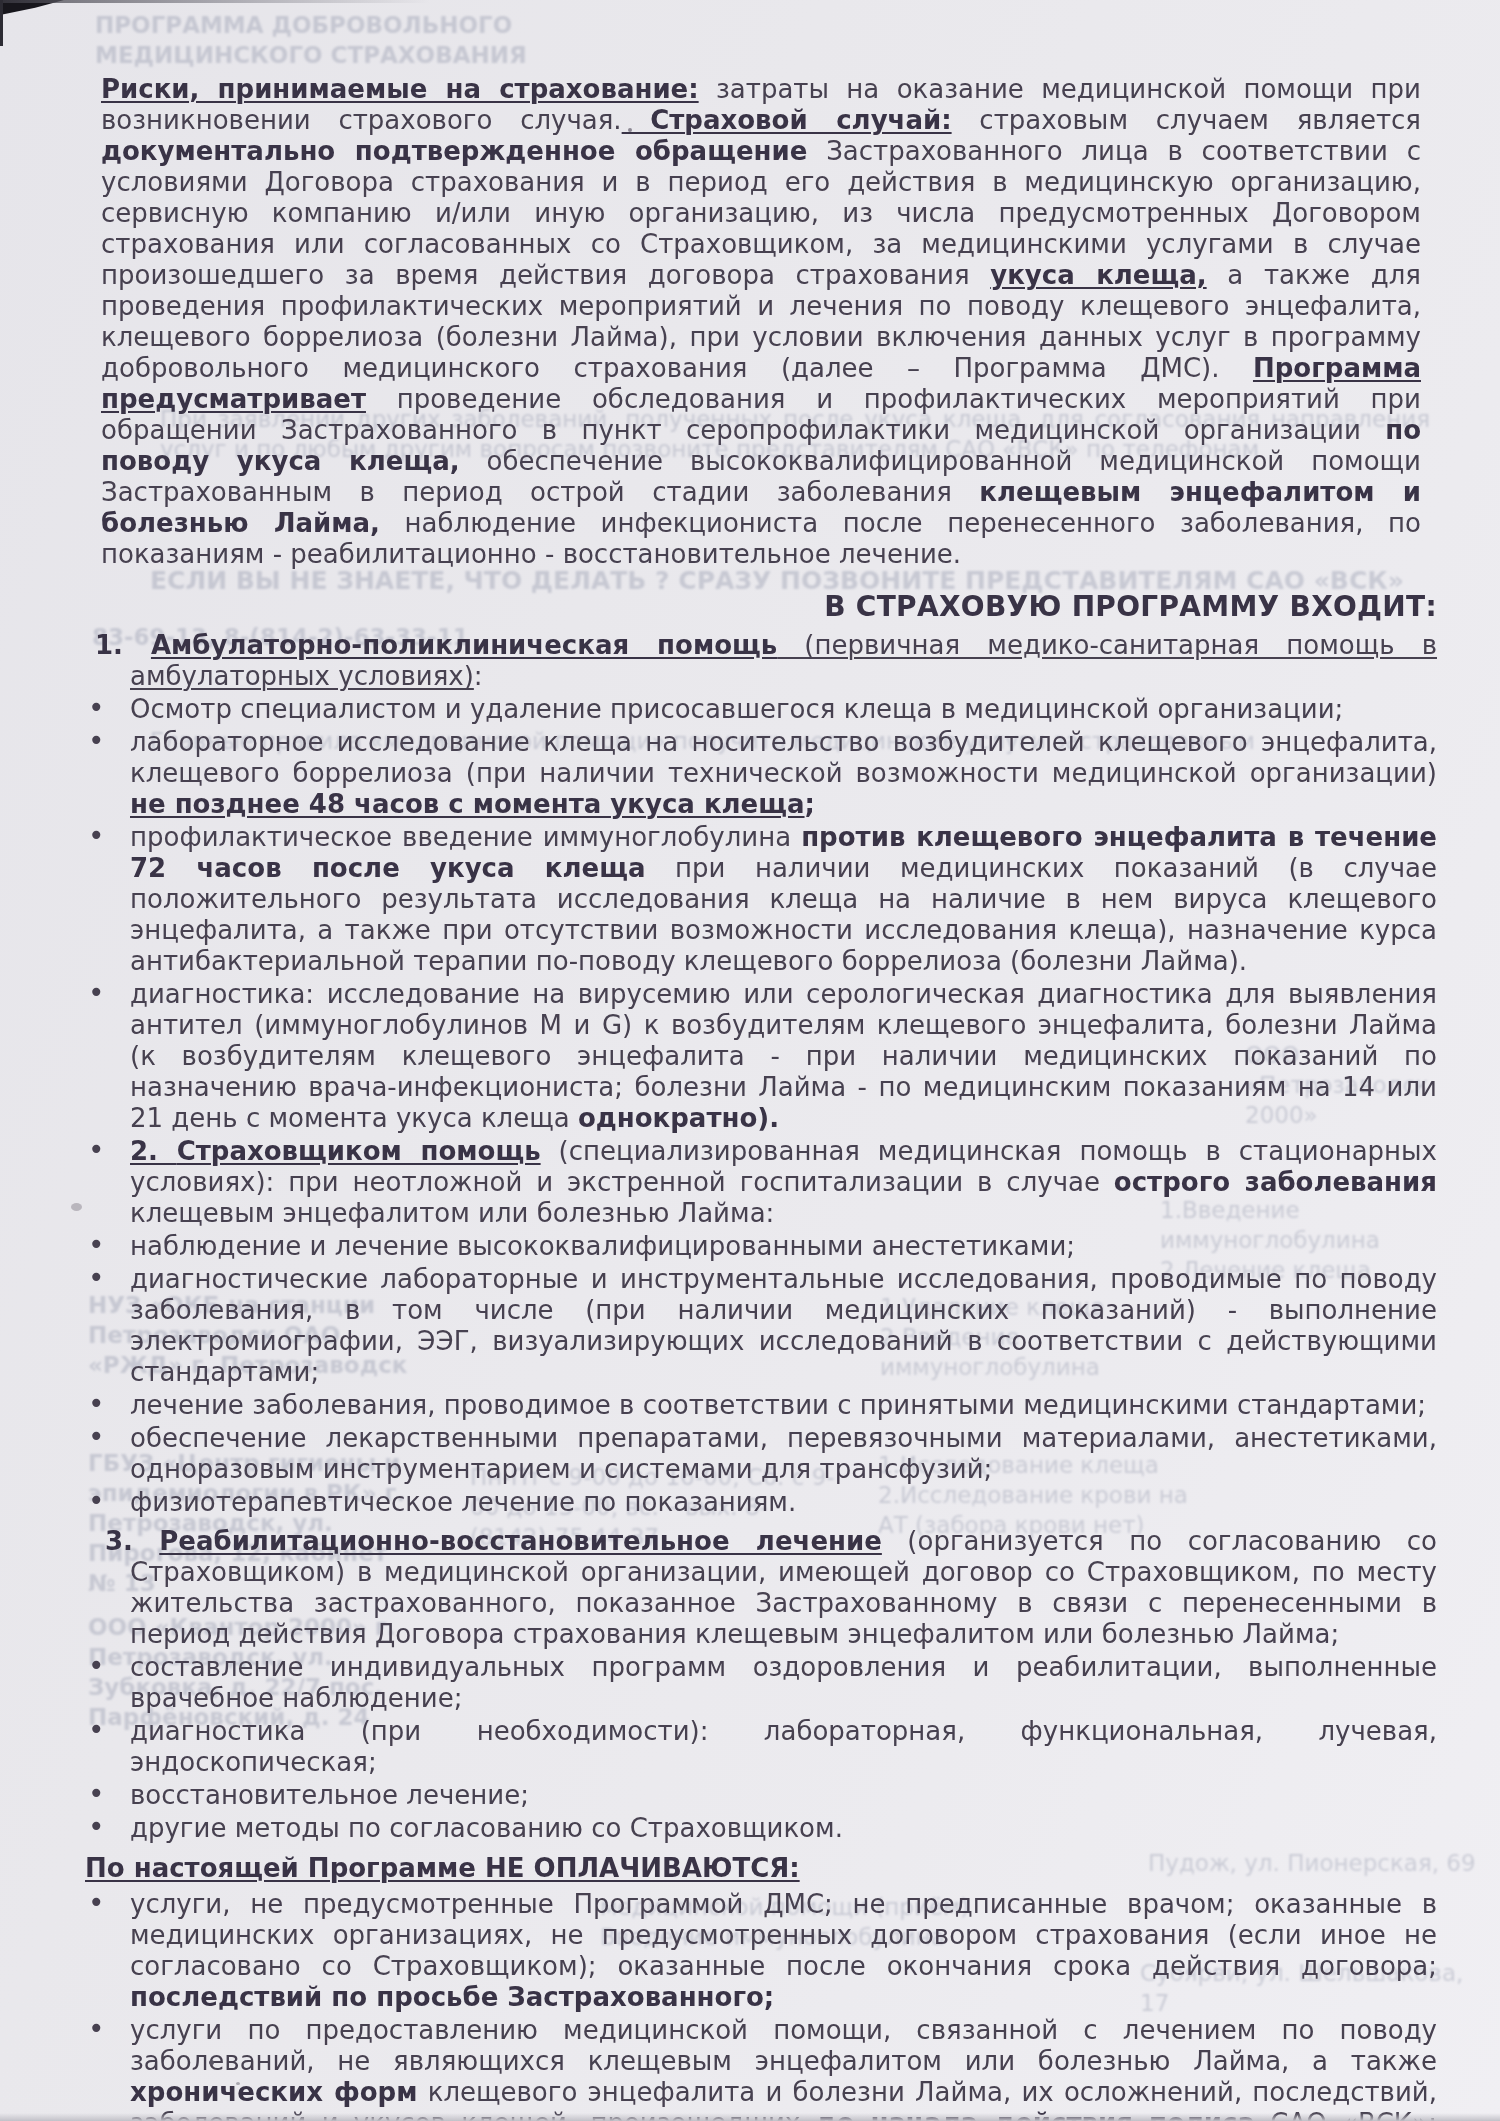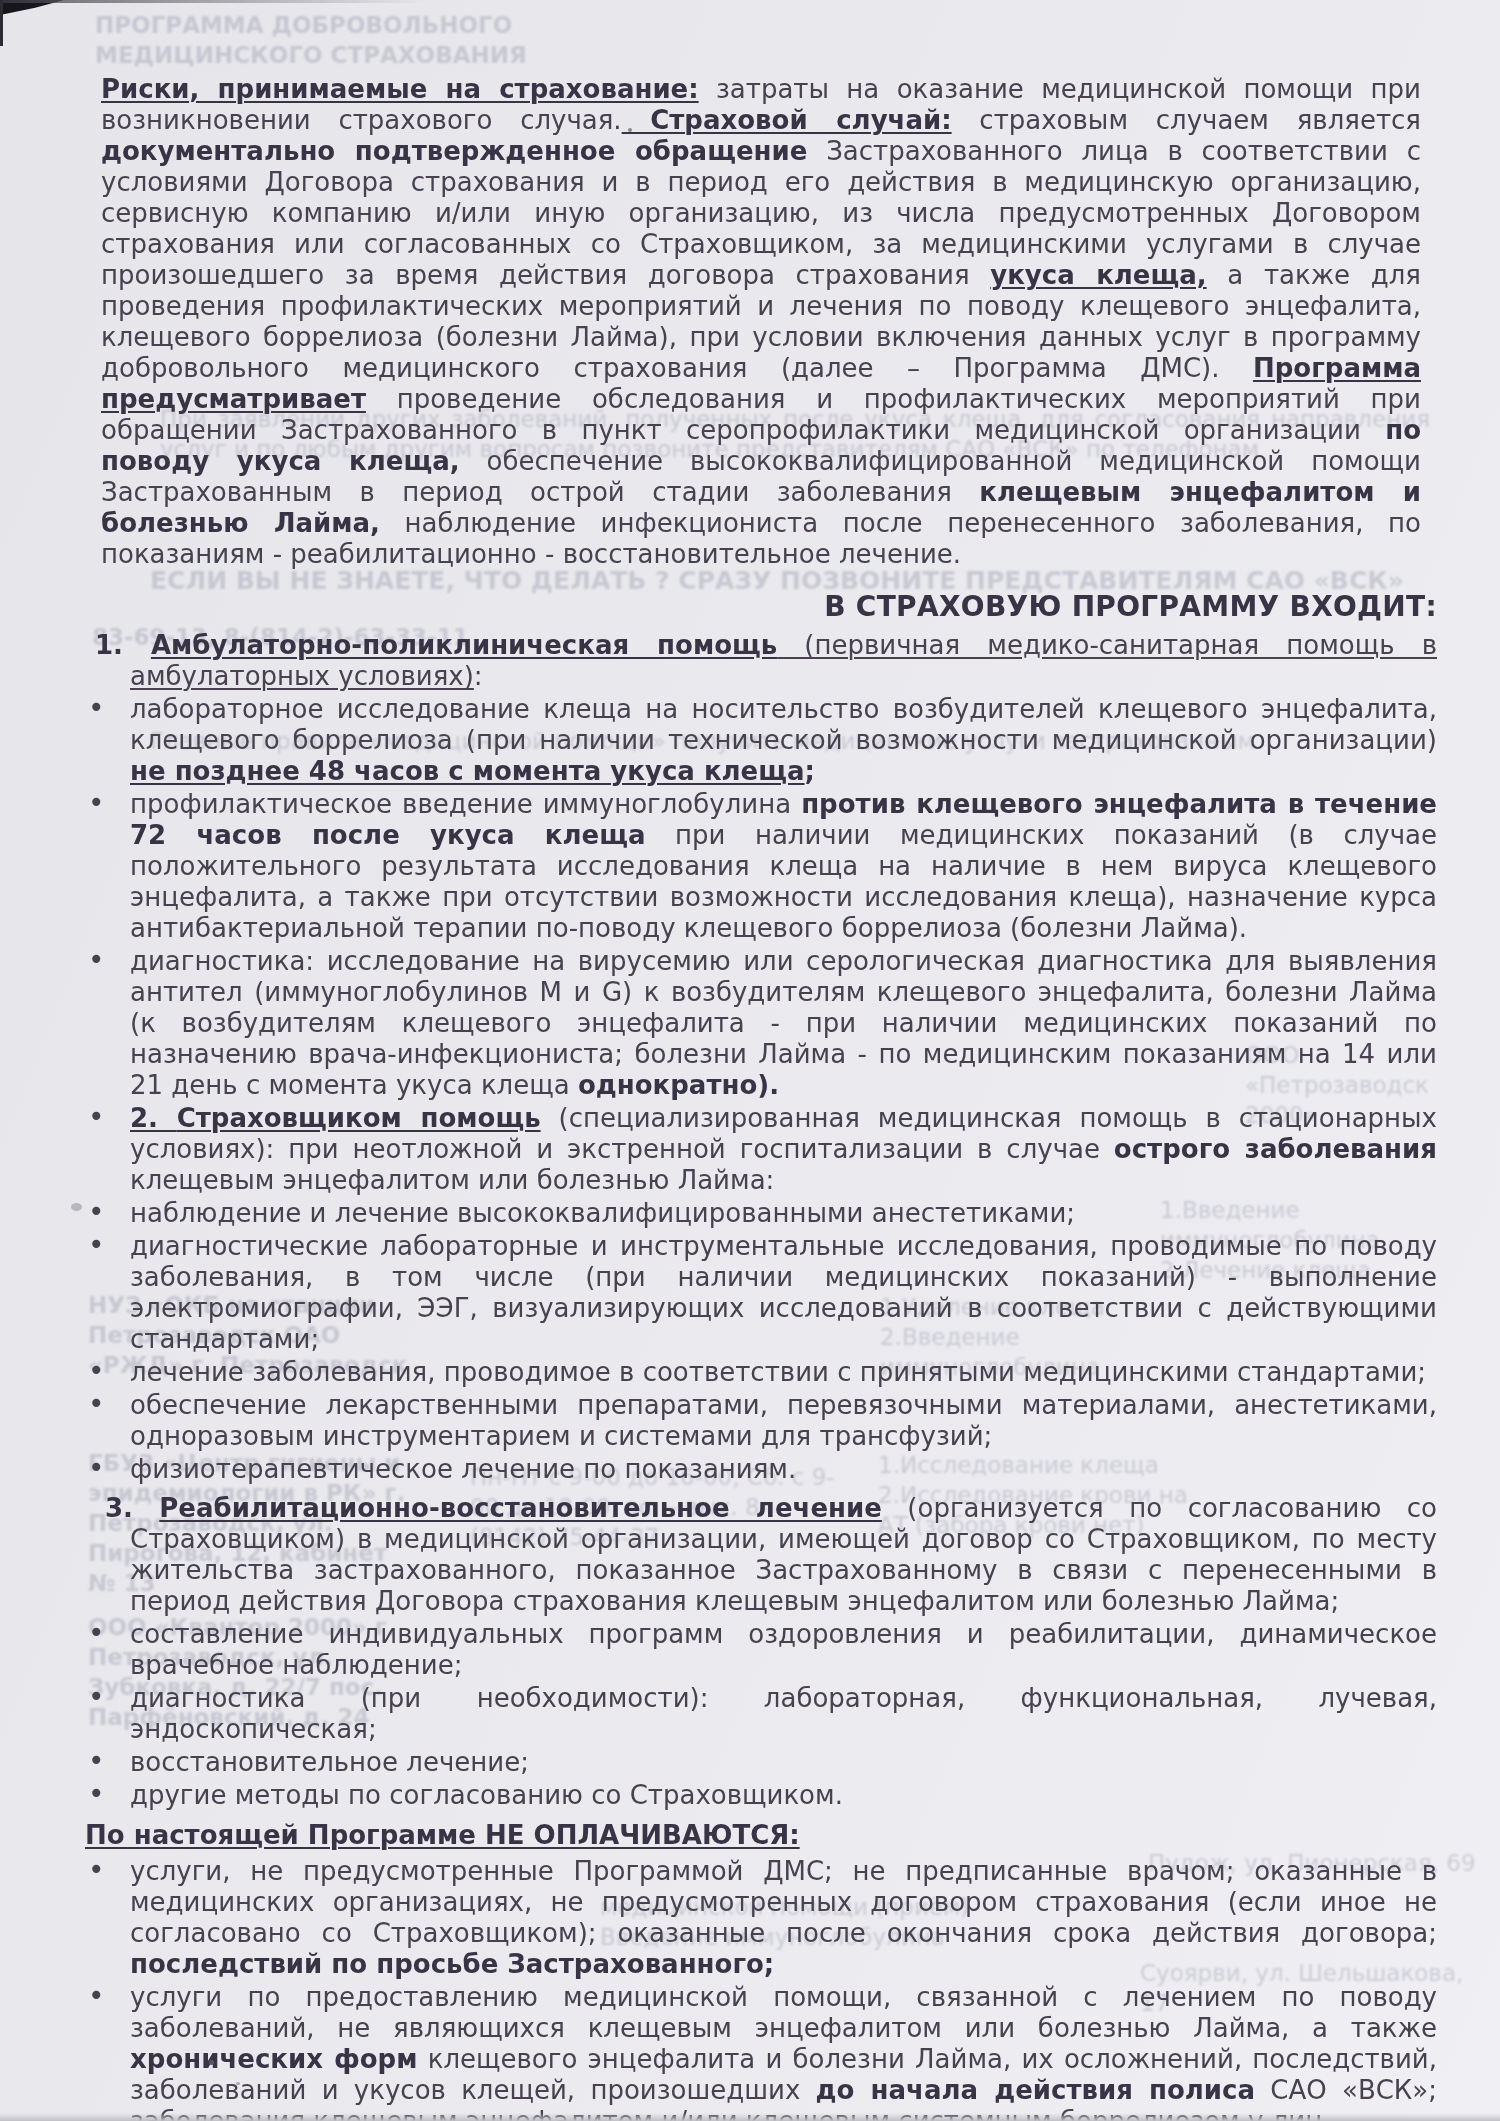--- a/index.html
+++ b/index.html
@@ -78,33 +78,34 @@
     <div class="g g15">Суоярви, ул. Шельшакова, 17</div>
     <div class="g g16">медицинской помощи (приём) Введение иммуноглобулина</div>
   </div>
 
   <div class="content">
     <p class="para"><span class="b u">Риски, принимаемые на страхование:</span><span> затраты на оказание медицинской помощи при возникновении страхового случая.</span><span class="b u"> Страховой случай:</span><span> страховым случаем является </span><span class="b">документально подтвержденное обращение</span><span> Застрахованного лица в соответствии с условиями Договора страхования и в период его действия в медицинскую организацию, сервисную компанию и/или иную организацию, из числа предусмотренных Договором страхования или согласованных со Страховщиком, за медицинскими услугами в случае произошедшего за время действия договора страхования </span><span class="b u">укуса клеща,</span><span> а также для проведения профилактических мероприятий и лечения по поводу клещевого энцефалита, клещевого боррелиоза (болезни Лайма), при условии включения данных услуг в программу добровольного медицинского страхования (далее – Программа ДМС). </span><span class="b u">Программа предусматривает</span><span> проведение обследования и профилактических мероприятий при обращении Застрахованного в пункт серопрофилактики медицинской организации </span><span class="b">по поводу укуса клеща,</span><span> обеспечение высококвалифицированной медицинской помощи Застрахованным в период острой стадии заболевания </span><span class="b">клещевым энцефалитом и болезнью Лайма,</span><span> наблюдение инфекциониста после перенесенного заболевания, по показаниям - реабилитационно - восстановительное лечение.</span></p>
 
     <div class="head">В СТРАХОВУЮ ПРОГРАММУ ВХОДИТ:</div>
 
     <div class="num"><span class="b">1. </span><span class="b u">Амбулаторно-поликлиническая помощь</span><span class="u"> (первичная медико-санитарная помощь в амбулаторных условиях)</span><span>:</span></div>
+    <div class="li"><span>Осмотр специалистом и удаление присосавшегося клеща в медицинской организации;</span></div>
     <div class="li"><span>лабораторное исследование клеща на носительство возбудителей клещевого энцефалита, клещевого боррелиоза (при наличии технической возможности медицинской организации) </span><span class="b u">не позднее 48 часов с момента укуса клеща</span><span class="b">;</span></div>
     <div class="li"><span>профилактическое введение иммуноглобулина </span><span class="b">против клещевого энцефалита в течение  72 часов после укуса клеща</span><span> при наличии медицинских показаний (в случае положительного результата исследования клеща на наличие в нем вируса клещевого энцефалита, а также при отсутствии возможности  исследования клеща), назначение курса антибактериальной терапии по-поводу клещевого боррелиоза (болезни Лайма).</span></div>
     <div class="li"><span>диагностика: исследование на вирусемию или серологическая диагностика для выявления антител (иммуноглобулинов М и G) к возбудителям клещевого энцефалита, болезни Лайма (к возбудителям клещевого энцефалита - при  наличии  медицинских показаний по назначению врача-инфекциониста; болезни Лайма - по медицинским показаниям на 14 или 21 день с момента укуса клеща </span><span class="b">однократно).</span></div>
 
     <div class="li"><span class="b u">2. </span><span class="b u">Страховщиком помощь</span><span> (специализированная медицинская помощь в стационарных условиях): при неотложной и экстренной госпитализации в случае </span><span class="b">острого заболевания</span><span> клещевым энцефалитом или болезнью Лайма:</span></div>
     <div class="li"><span>наблюдение и лечение высококвалифицированными анестетиками;</span></div>
     <div class="li"><span>диагностические лабораторные и инструментальные исследования, проводимые по поводу заболевания, в том числе (при наличии медицинских показаний) - выполнение электромиографии, ЭЭГ, визуализирующих исследований в соответствии с действующими стандартами;</span></div>
     <div class="li"><span>лечение заболевания, проводимое в соответствии с принятыми медицинскими стандартами;</span></div>
     <div class="li"><span>обеспечение лекарственными препаратами, перевязочными материалами, анестетиками, одноразовым инструментарием и системами для трансфузий;</span></div>
     <div class="li"><span>физиотерапевтическое лечение по показаниям.</span></div>
 
     <div class="num ind3"><span class="b">3. </span><span class="b u">Реабилитационно-восстановительное лечение</span><span> (организуется по согласованию со Страховщиком) в медицинской организации, имеющей договор со Страховщиком, по месту жительства застрахованного, показанное Застрахованному в связи с перенесенными в период действия Договора страхования клещевым энцефалитом или болезнью Лайма;</span></div>
-    <div class="li"><span>составление индивидуальных программ оздоровления и реабилитации, динамическое врачебное наблюдение;</span></div>
+    <div class="li"><span>составление индивидуальных программ оздоровления и реабилитации, выполненные врачебное наблюдение;</span></div>
     <div class="li"><span>диагностика (при необходимости): лабораторная, функциональная, лучевая, эндоскопическая;</span></div>
     <div class="li"><span>восстановительное лечение;</span></div>
     <div class="li"><span>другие методы по согласованию со Страховщиком.</span></div>
 
     <div class="head2"><span class="b u">По настоящей Программе НЕ ОПЛАЧИВАЮТСЯ:</span></div>
     <div class="li"><span>услуги, не предусмотренные Программой ДМС; не предписанные врачом; оказанные в медицинских организациях, не предусмотренных договором страхования (если иное не согласовано со Страховщиком); оказанные после окончания срока действия договора; </span><span class="b">последствий по просьбе Застрахованного;</span></div>
     <div class="li"><span>услуги по предоставлению медицинской помощи, связанной с лечением по поводу заболеваний, не являющихся клещевым энцефалитом или болезнью Лайма, а также </span><span class="b">хронических форм</span><span> клещевого энцефалита и болезни Лайма, их осложнений, последствий, заболеваний и укусов клещей, произошедших </span><span class="b">до начала действия полиса</span><span> САО «ВСК»; заболевания клещевым энцефалитом и/или клещевым системным  боррелиозом у лиц, </span></div>
 
   </div>
 

